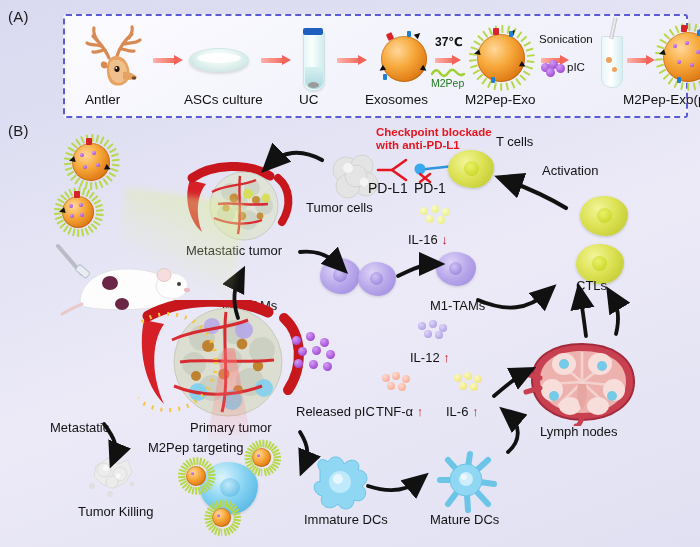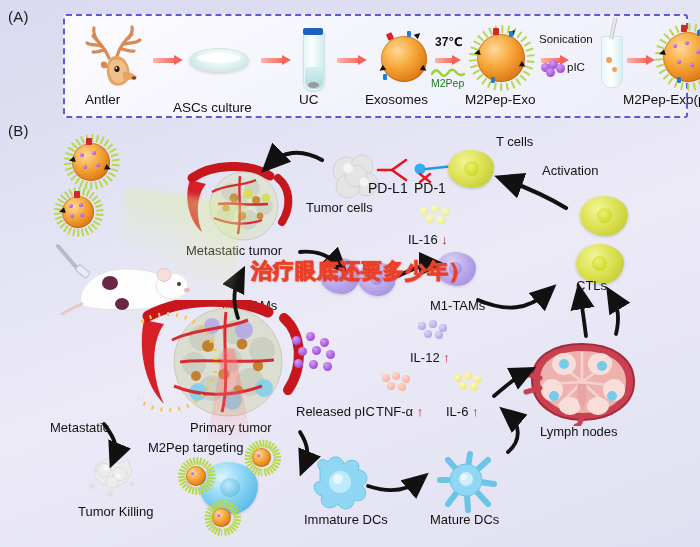--- a/index.html
+++ b/index.html
@@ -145,21 +145,21 @@
       </svg>
     </div>
     <div class="pa-label" style="left:20px;top:76px;">Antler</div>
 
     <div class="parrow" style="left:88px;top:40px;width:30px;">
       <span class="shaft"></span>
         <span class="head"></span>
     </div>
 
     <div class="dish" style="left:124px;top:32px;"></div>
-    <div class="pa-label" style="left:108px;top:76px;margin-top:8px;">ASCs culture</div>
+    <div class="pa-label" style="left:119px;top:76px;">ASCs culture</div>
 
     <div class="parrow" style="left:196px;top:40px;width:30px;">
       <span class="shaft"></span>
         <span class="head"></span>
     </div>
 
     <div class="tube" style="left:238px;top:15px;">
       <span class="cap"></span>
         <span class="liq"></span>
         <span class="pellet"></span>
@@ -444,20 +444,24 @@
           <circle cx="28" cy="24" r="11"></circle>
       </g>
       <g fill="#f4f4f4">
           <circle cx="20" cy="16" r="5"></circle>
           <circle cx="36" cy="30" r="4.4"></circle>
         </g>
     </svg>
   </div>
   <div class="lbl" style="left:306px;top:200px;">Tumor cells</div>
 
+  <div class="lbl red" style="left:376px;top:126px;">
+    <span>Checkpoint blockade</span><br>
+    <span>with anti-PD-L1</span>
+  </div>
 
   <svg style="position:absolute;left:376px;top:152px;" width="130" height="36">
     <path d="M30 8 L16 18 L30 28" stroke="#e8141e" stroke-width="2.6" fill="none" stroke-linecap="round"></path>
     <path d="M16 18 L2 18" stroke="#e8141e" stroke-width="2.6" stroke-linecap="round"></path>
     <circle cx="44" cy="17" r="5.5" fill="#38a8ef"></circle>
     <path d="M50 17 L78 14" stroke="#2f94e0" stroke-width="2.6" stroke-linecap="round"></path>
     <path d="M44 22 L54 30 M54 22 L44 30" stroke="#e8141e" stroke-width="2.4" stroke-linecap="round"></path>
   </svg>
   <div class="lbl sm" style="left:368px;top:180px;">PD-L1</div>
   <div class="lbl sm" style="left:414px;top:180px;">PD-1</div>
@@ -827,16 +831,15 @@
 
       <path d="M552 306 C586 280 596 248 572 222" stroke-width="0" fill="none"></path>
     </g>
 
     <g stroke="#111" stroke-width="4.6" fill="none" marker-end="url(#ah)" stroke-linecap="round">
       <path d="M560 190 C584 214 586 252 566 276" transform="translate(0,0)" stroke-width="0"></path>
     </g>
   </svg>
 
   <div id="watermark">
-    <div>治疗眼底还要多少年）</div>
   </div>
 
 </div>
 
 </body></html>

